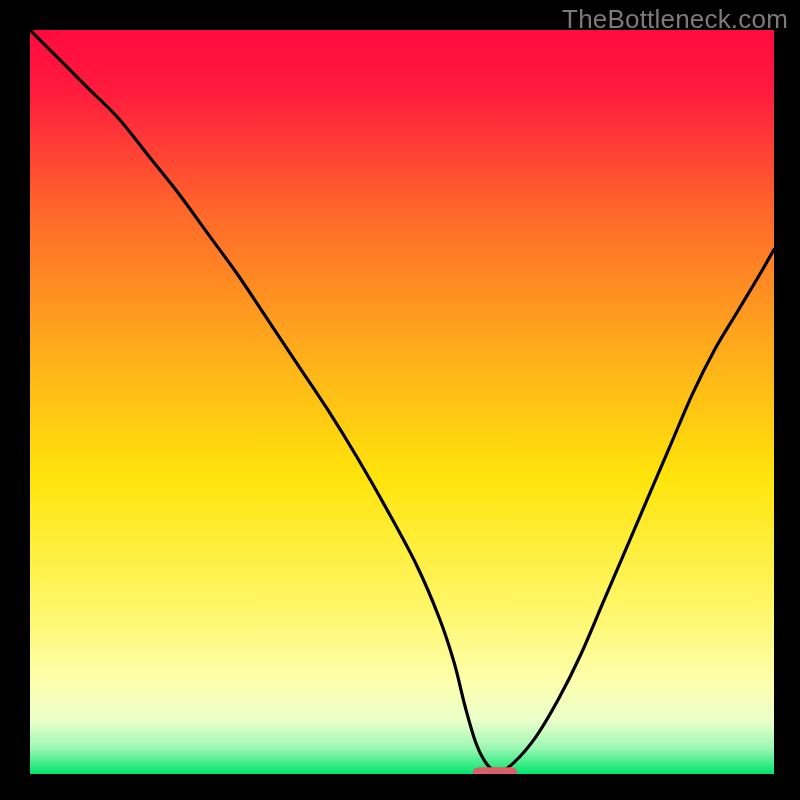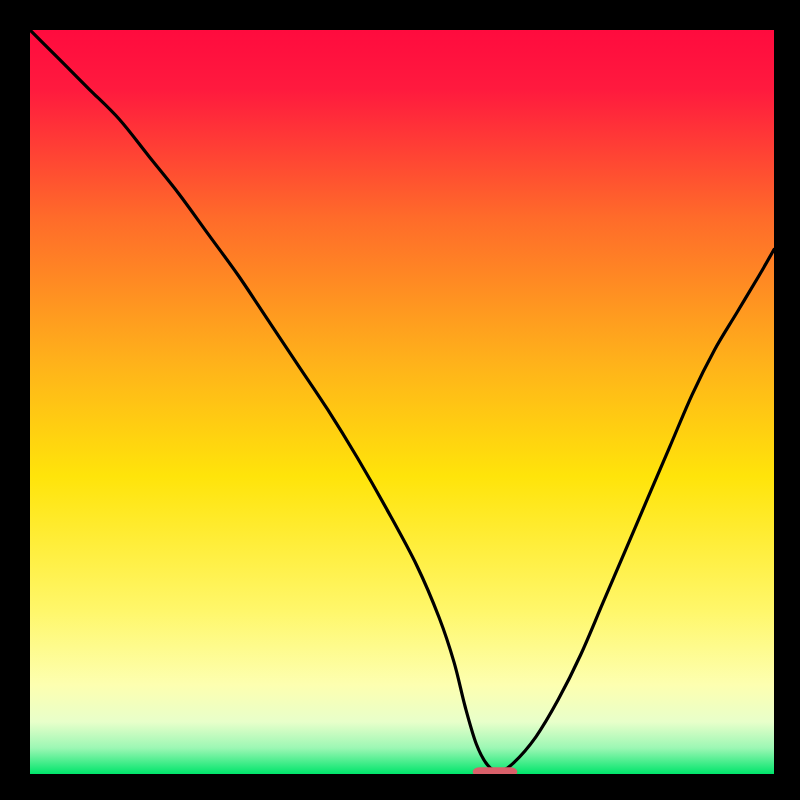--- a/index.html
+++ b/index.html
@@ -37,20 +37,21 @@
   }
   svg {
     display: block;
   }
 </style>
 </head>
 <body>
 
 <div class="frame">
 
+  <div class="watermark">TheBottleneck.com</div>
 
   <div class="plot-area">
     <svg width="744" height="744" viewBox="0 0 744 744" preserveAspectRatio="none">
       <defs>
         <linearGradient id="bg-grad" x1="0" y1="0" x2="0" y2="1">
             <stop offset="0%" stop-color="#ff0b3e"></stop>
             <stop offset="8%" stop-color="#ff1a3e"></stop>
             <stop offset="25%" stop-color="#ff6a2a"></stop>
             <stop offset="45%" stop-color="#ffb31a"></stop>
             <stop offset="60%" stop-color="#ffe40a"></stop>

